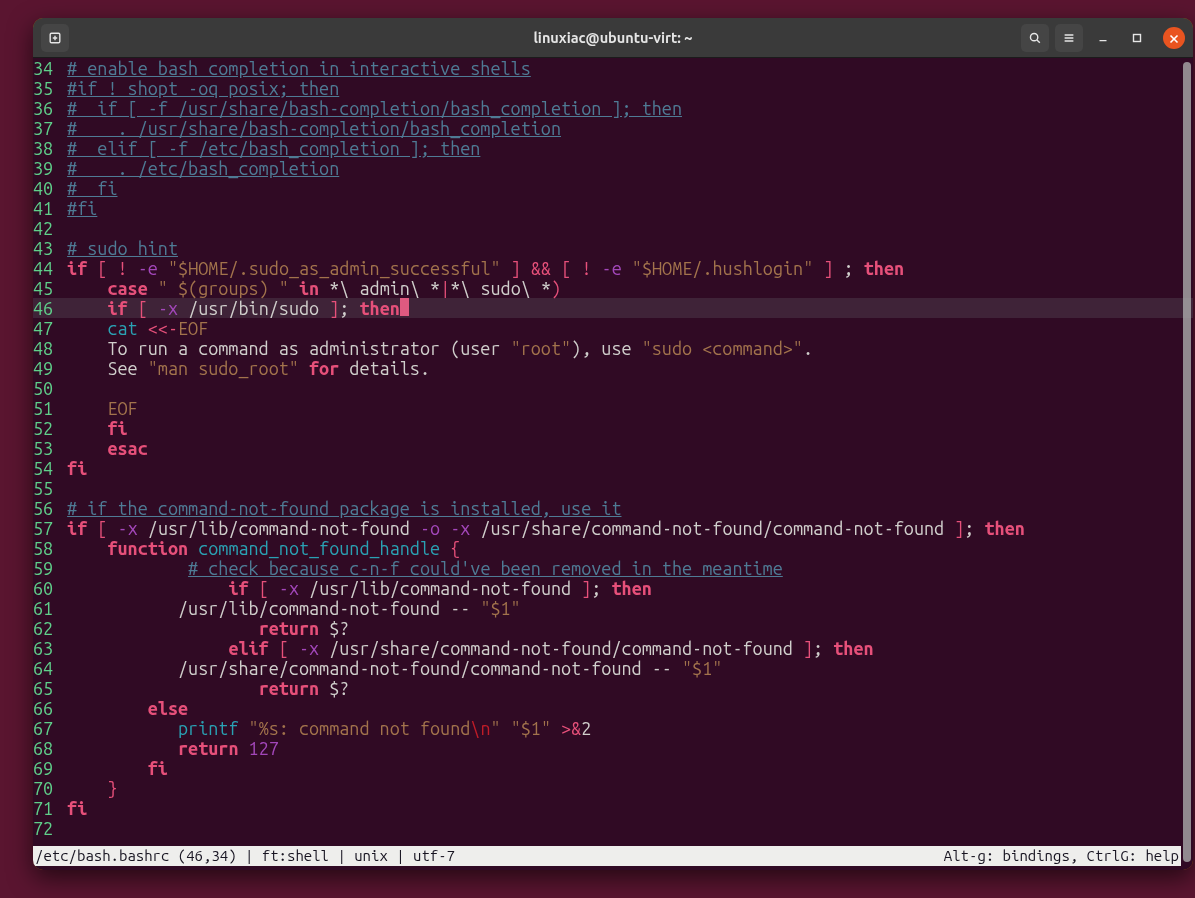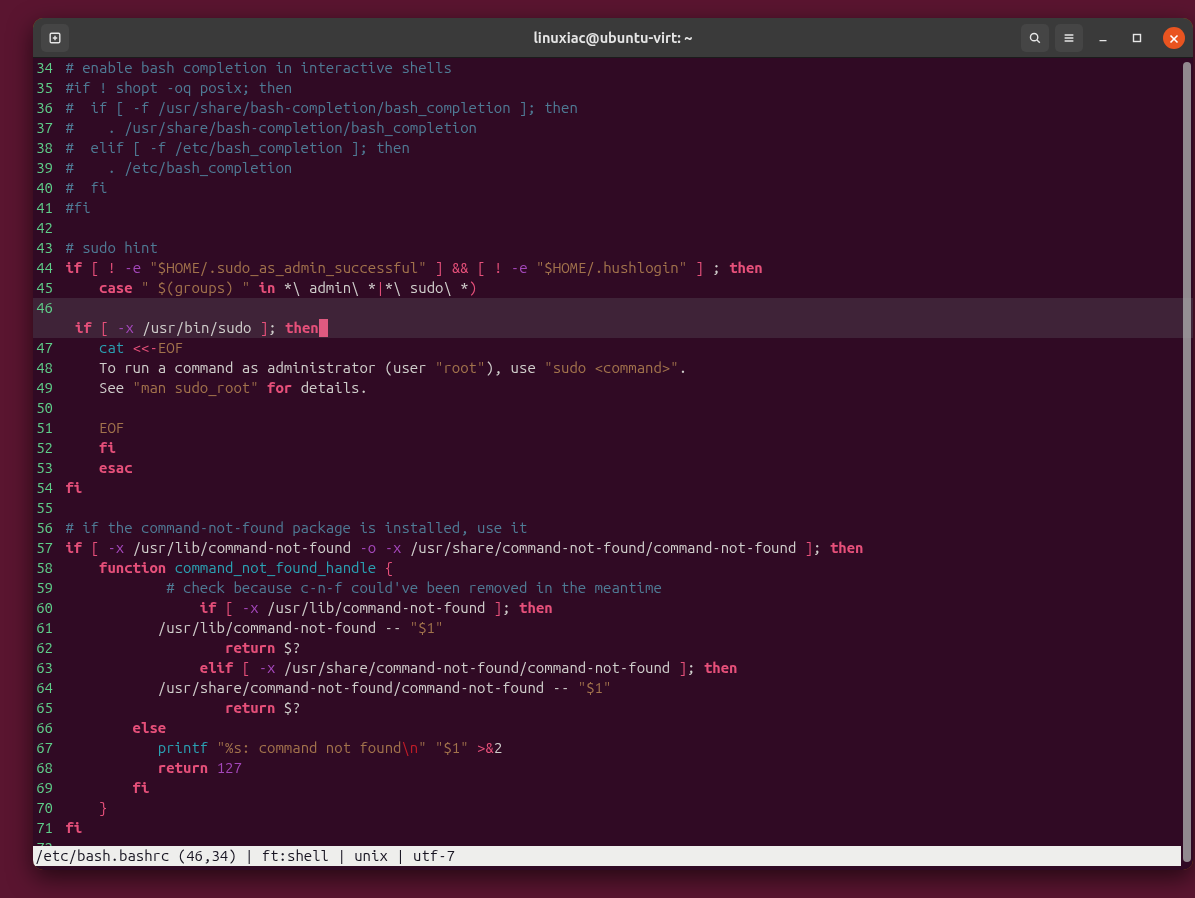--- a/index.html
+++ b/index.html
@@ -79,42 +79,42 @@
     position: absolute;
     right: 2px; top: 4px;
     width: 8px;
     height: 800px;
     background: #aaa;
     border-radius: 4px;
     opacity: 0.8;
   }
   .editor {
     padding: 0;
-    font-size: 15px;
+    font-size: 18px;
     line-height: 20px;
     white-space: pre;
     font-family: "Ubuntu Mono", monospace;
   }
   .line {
     display: flex;
     align-items: flex-start;
   }
-  .line.hl { background: #3f2338; flex-direction: column; }
+  .line.hl { background: #3f2338; }
   .lineno {
     width: 24px;
     text-align: right;
     color: #5fcf8a;
     padding-right: 4px;
     flex-shrink: 0;
   }
   .code {
     color: #d0cfcc;
     flex: 1;
   }
-  .c-comment { color: #4f7b95; }
+  .c-comment { color: #4f7b95; text-decoration: underline; }
   .c-kw      { color: #e6507a; font-weight: bold; }
   .c-op      { color: #e6507a; }
   .c-option  { color: #a347ba; }
   .c-str     { color: #a2734c; }
   .c-cyan    { color: #2aa1b3; }
   .c-num     { color: #a347ba; text-align: center; }
   .c-red     { color: #c01c28; }
   .cursor {
     display: inline-block;
     width: 9px;
@@ -195,15 +195,16 @@
         </span>
       </div>
     </div>
   </div>
 
   <div class="terminal">
     <div class="editor" id="editor"><div class="line"><span class="lineno">34</span><span class="code"> <span class="c-comment"># enable bash completion in interactive shells</span></span></div><div class="line"><span class="lineno">35</span><span class="code"> <span class="c-comment">#if ! shopt -oq posix; then</span></span></div><div class="line"><span class="lineno">36</span><span class="code"> <span class="c-comment">#  if [ -f /usr/share/bash-completion/bash_completion ]; then</span></span></div><div class="line"><span class="lineno">37</span><span class="code"> <span class="c-comment">#    . /usr/share/bash-completion/bash_completion</span></span></div><div class="line"><span class="lineno">38</span><span class="code"> <span class="c-comment">#  elif [ -f /etc/bash_completion ]; then</span></span></div><div class="line"><span class="lineno">39</span><span class="code"> <span class="c-comment">#    . /etc/bash_completion</span></span></div><div class="line"><span class="lineno">40</span><span class="code"> <span class="c-comment">#  fi</span></span></div><div class="line"><span class="lineno">41</span><span class="code"> <span class="c-comment">#fi</span></span></div><div class="line"><span class="lineno">42</span><span class="code"> <span></span></span></div><div class="line"><span class="lineno">43</span><span class="code"> <span class="c-comment"># sudo hint</span></span></div><div class="line"><span class="lineno">44</span><span class="code"> <span class="c-kw">if</span><span> </span><span class="c-op">[</span><span> </span><span class="c-op">!</span><span> </span><span class="c-option">-e</span><span> </span><span class="c-str">"$HOME/.sudo_as_admin_successful"</span><span> </span><span class="c-op">]</span><span> </span><span class="c-op">&amp;&amp;</span><span> </span><span class="c-op">[</span><span> </span><span class="c-op">!</span><span> </span><span class="c-option">-e</span><span> </span><span class="c-str">"$HOME/.hushlogin"</span><span> </span><span class="c-op">]</span><span> ; </span><span class="c-kw">then</span></span></div><div class="line"><span class="lineno">45</span><span class="code"> <span>    </span><span class="c-kw">case</span><span> </span><span class="c-str">" $(groups) "</span><span> </span><span class="c-kw">in</span><span> *\ admin\ *</span><span class="c-op">|</span><span>*\ sudo\ *</span><span class="c-op">)</span></span></div><div class="line hl"><span class="lineno">46</span><span class="code"> <span>    </span><span class="c-kw">if</span><span> </span><span class="c-op">[</span><span> </span><span class="c-option">-x</span><span> /usr/bin/sudo </span><span class="c-op">]</span><span>; </span><span class="c-kw">then</span><span class="cursor"></span></span></div><div class="line"><span class="lineno">47</span><span class="code"> <span>    </span><span class="c-cyan">cat</span><span> </span><span class="c-op">&lt;&lt;-</span><span class="c-str">EOF</span></span></div><div class="line"><span class="lineno">48</span><span class="code"> <span>    To run a command as administrator (user </span><span class="c-str">"root"</span><span>), use </span><span class="c-str">"sudo &lt;command&gt;"</span><span>.</span></span></div><div class="line"><span class="lineno">49</span><span class="code"> <span>    See </span><span class="c-str">"man sudo_root"</span><span> </span><span class="c-kw">for</span><span> details.</span></span></div><div class="line"><span class="lineno">50</span><span class="code"> <span></span></span></div><div class="line"><span class="lineno">51</span><span class="code"> <span>    </span><span class="c-str">EOF</span></span></div><div class="line"><span class="lineno">52</span><span class="code"> <span>    </span><span class="c-kw">fi</span></span></div><div class="line"><span class="lineno">53</span><span class="code"> <span>    </span><span class="c-kw">esac</span></span></div><div class="line"><span class="lineno">54</span><span class="code"> <span class="c-kw">fi</span></span></div><div class="line"><span class="lineno">55</span><span class="code"> <span></span></span></div><div class="line"><span class="lineno">56</span><span class="code"> <span class="c-comment"># if the command-not-found package is installed, use it</span></span></div><div class="line"><span class="lineno">57</span><span class="code"> <span class="c-kw">if</span><span> </span><span class="c-op">[</span><span> </span><span class="c-option">-x</span><span> /usr/lib/command-not-found </span><span class="c-option">-o</span><span> </span><span class="c-option">-x</span><span> /usr/share/command-not-found/command-not-found </span><span class="c-op">]</span><span>; </span><span class="c-kw">then</span></span></div><div class="line"><span class="lineno">58</span><span class="code"> <span>    </span><span class="c-kw">function</span><span> </span><span class="c-cyan">command_not_found_handle</span><span> </span><span class="c-op">{</span></span></div><div class="line"><span class="lineno">59</span><span class="code"> <span>            </span><span class="c-comment"># check because c-n-f could've been removed in the meantime</span></span></div><div class="line"><span class="lineno">60</span><span class="code"> <span>                </span><span class="c-kw">if</span><span> </span><span class="c-op">[</span><span> </span><span class="c-option">-x</span><span> /usr/lib/command-not-found </span><span class="c-op">]</span><span>; </span><span class="c-kw">then</span></span></div><div class="line"><span class="lineno">61</span><span class="code"> <span>           /usr/lib/command-not-found -- </span><span class="c-str">"$1"</span></span></div><div class="line"><span class="lineno">62</span><span class="code"> <span>                   </span><span class="c-kw">return</span><span> $?</span></span></div><div class="line"><span class="lineno">63</span><span class="code"> <span>                </span><span class="c-kw">elif</span><span> </span><span class="c-op">[</span><span> </span><span class="c-option">-x</span><span> /usr/share/command-not-found/command-not-found </span><span class="c-op">]</span><span>; </span><span class="c-kw">then</span></span></div><div class="line"><span class="lineno">64</span><span class="code"> <span>           /usr/share/command-not-found/command-not-found -- </span><span class="c-str">"$1"</span></span></div><div class="line"><span class="lineno">65</span><span class="code"> <span>                   </span><span class="c-kw">return</span><span> $?</span></span></div><div class="line"><span class="lineno">66</span><span class="code"> <span>        </span><span class="c-kw">else</span></span></div><div class="line"><span class="lineno">67</span><span class="code"> <span>           </span><span class="c-cyan">printf</span><span> </span><span class="c-str">"%s: command not found</span><span class="c-red">\n</span><span class="c-str">"</span><span> </span><span class="c-str">"$1"</span><span> </span><span class="c-op">&gt;&amp;</span><span>2</span></span></div><div class="line"><span class="lineno">68</span><span class="code"> <span>           </span><span class="c-kw">return</span><span> </span><span class="c-num">127</span></span></div><div class="line"><span class="lineno">69</span><span class="code"> <span>        </span><span class="c-kw">fi</span></span></div><div class="line"><span class="lineno">70</span><span class="code"> <span>    </span><span class="c-op">}</span></span></div><div class="line"><span class="lineno">71</span><span class="code"> <span class="c-kw">fi</span></span></div><div class="line"><span class="lineno">72</span><span class="code"> <span></span></span></div></div>
     <div class="scrollbar"></div>
     <div class="statusbar">
       <span>/etc/bash.bashrc (46,34) | ft:shell | unix | utf-7 </span>
+      <span class="sb-right">Alt-g: bindings, CtrlG: help</span>
     </div>
   </div>
 </div>
 
 </body></html>

